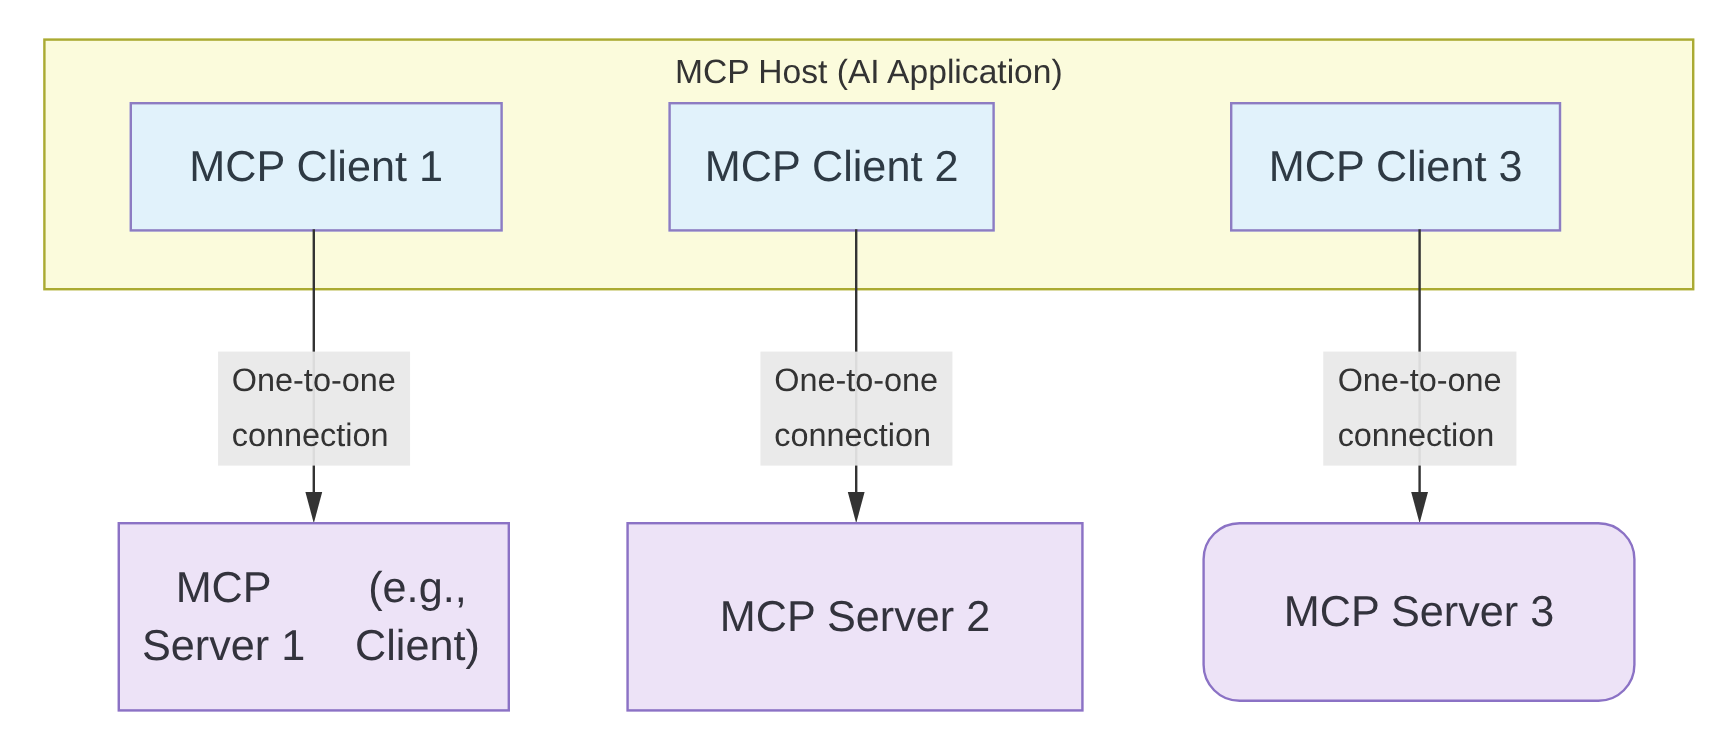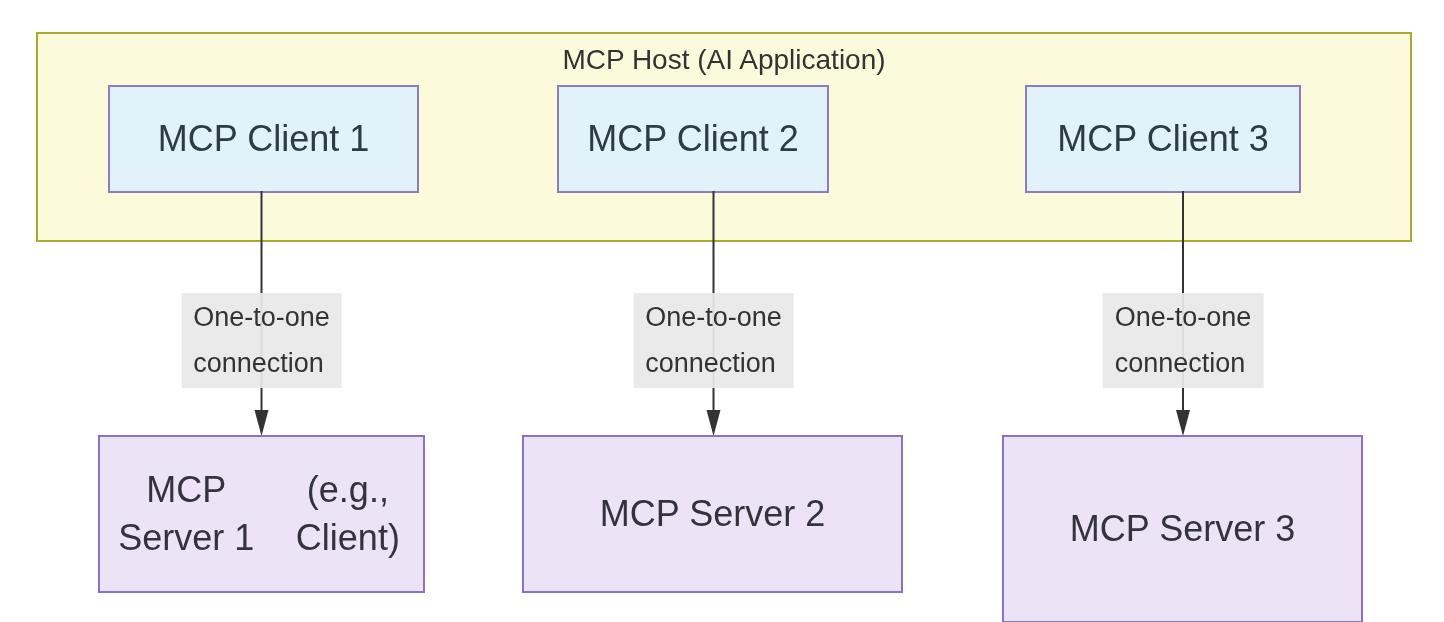--- a/index.html
+++ b/index.html
@@ -118,17 +118,17 @@
     <div>connection</div>
   </div>
 
   <div class="node server" style="left:98px; top:435px; width:327px; height:158px;">
     <div>MCP Server 1</div>
     <div>(e.g., Client)</div>
   </div>
   <div class="node server" style="left:522px; top:435px; width:381px; height:158px;">
     <div>MCP Server 2</div>
   </div>
-  <div class="node server" style="left:1002px; top:435px; width:361px; height:188px;">
+  <div class="node server" style="left:1002px; top:435px; width:361px; height:150px;border-radius:31px;">
     <div>MCP Server 3</div>
   </div>
 
 </div>
 
 </body></html>

